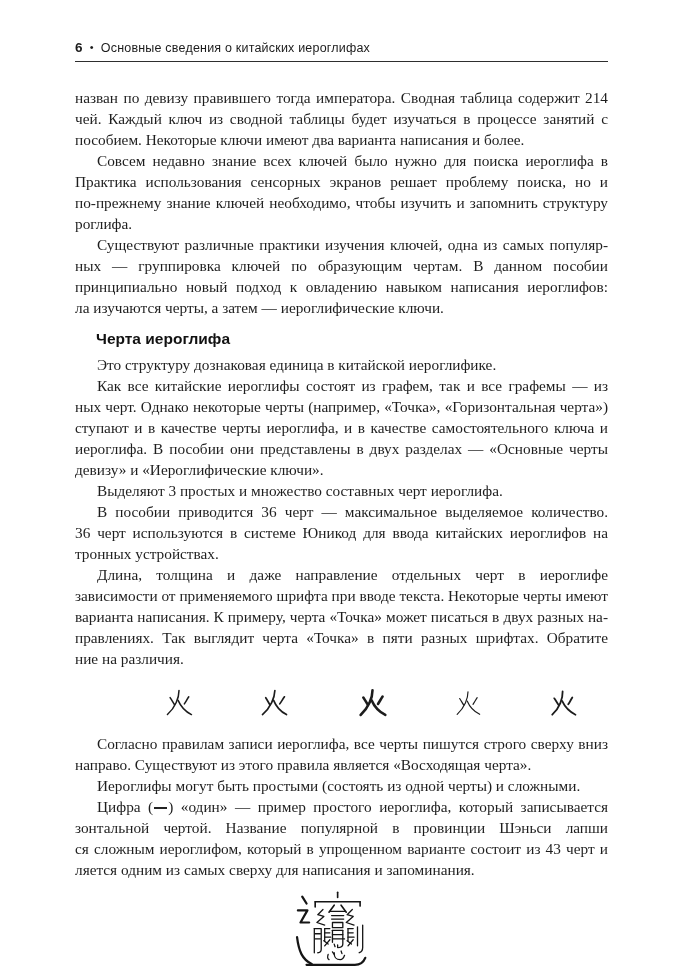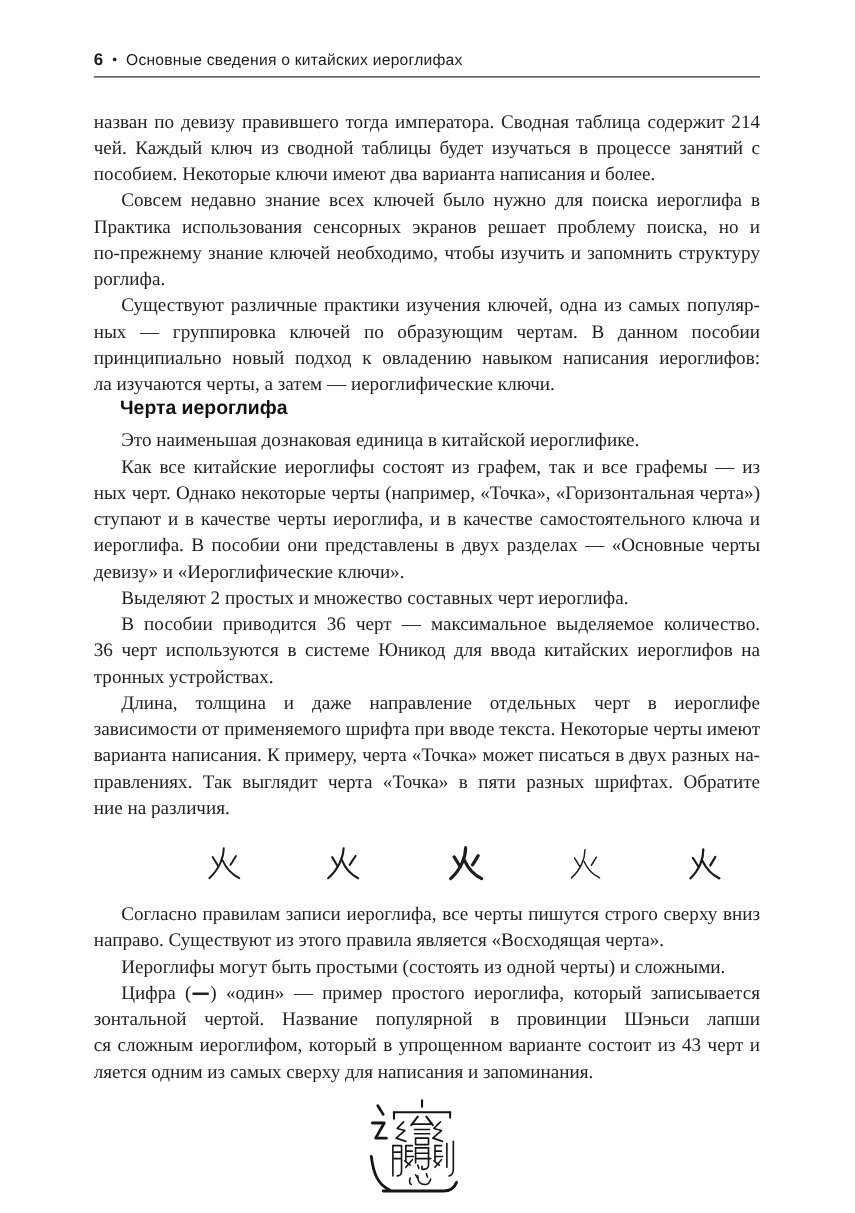--- a/index.html
+++ b/index.html
@@ -37,21 +37,21 @@
     white-space:normal;
     text-align:justify;
     text-align-last:justify;
     overflow:hidden;
   }
   .para.indent .line:first-child{text-indent:22px;}
   
   .secheading{
     font-family:"Liberation Sans","DejaVu Sans",sans-serif;
     font-weight:bold;font-size:15.5px;color:#111;
-    margin:0 0 7px 0;
+    margin:12px 0 7px 0;
     padding-left:21px;
     line-height:17px;
   }
   
   .yi{
     display:inline-block;width:13px;height:1.8px;
     background:#222;vertical-align:3px;margin:0 1px;
   }
   
   .firerow{
@@ -98,31 +98,31 @@
           <div class="line just">ных — группировка ключей по образующим чертам. В данном пособии реализован</div>
           <div class="line just">принципиально новый подход к овладению навыком написания иероглифов: снача-</div>
           <div class="line">ла изучаются черты, а затем — иероглифические ключи.</div>
         </div>
       </div>
 
     <div class="secheading">Черта иероглифа</div>
 
     <div>
         <div class="para indent">
-          <div class="line">Это наименьшая дознаковая единица в китайской иероглифике.</div>
+          <div class="line">Это структуру дознаковая единица в китайской иероглифике.</div>
         </div>
         <div class="para indent">
           <div class="line just">Как все китайские иероглифы состоят из графем, так и все графемы — из отдель-</div>
           <div class="line just">ных черт. Однако некоторые черты (например, «Точка», «Горизонтальная черта») вы-</div>
           <div class="line just">ступают и в качестве черты иероглифа, и в качестве самостоятельного ключа и даже</div>
           <div class="line just">иероглифа. В пособии они представлены в двух разделах — «Основные черты иеро-</div>
           <div class="line">девизу» и «Иероглифические ключи».</div>
         </div>
         <div class="para indent">
-          <div class="line">Выделяют 2 простых и множество составных черт иероглифа.</div>
+          <div class="line">Выделяют 3 простых и множество составных черт иероглифа.</div>
         </div>
         <div class="para indent">
           <div class="line just">В пособии приводится 36 черт — максимальное выделяемое количество. Именно</div>
           <div class="line just">36 черт используются в системе Юникод для ввода китайских иероглифов на элек-</div>
           <div class="line">тронных устройствах.</div>
         </div>
         <div class="para indent">
           <div class="line just">Длина, толщина и даже направление отдельных черт в иероглифе варьируются в</div>
           <div class="line just">зависимости от применяемого шрифта при вводе текста. Некоторые черты имеют два</div>
           <div class="line just">варианта написания. К примеру, черта «Точка» может писаться в двух разных на-</div>

